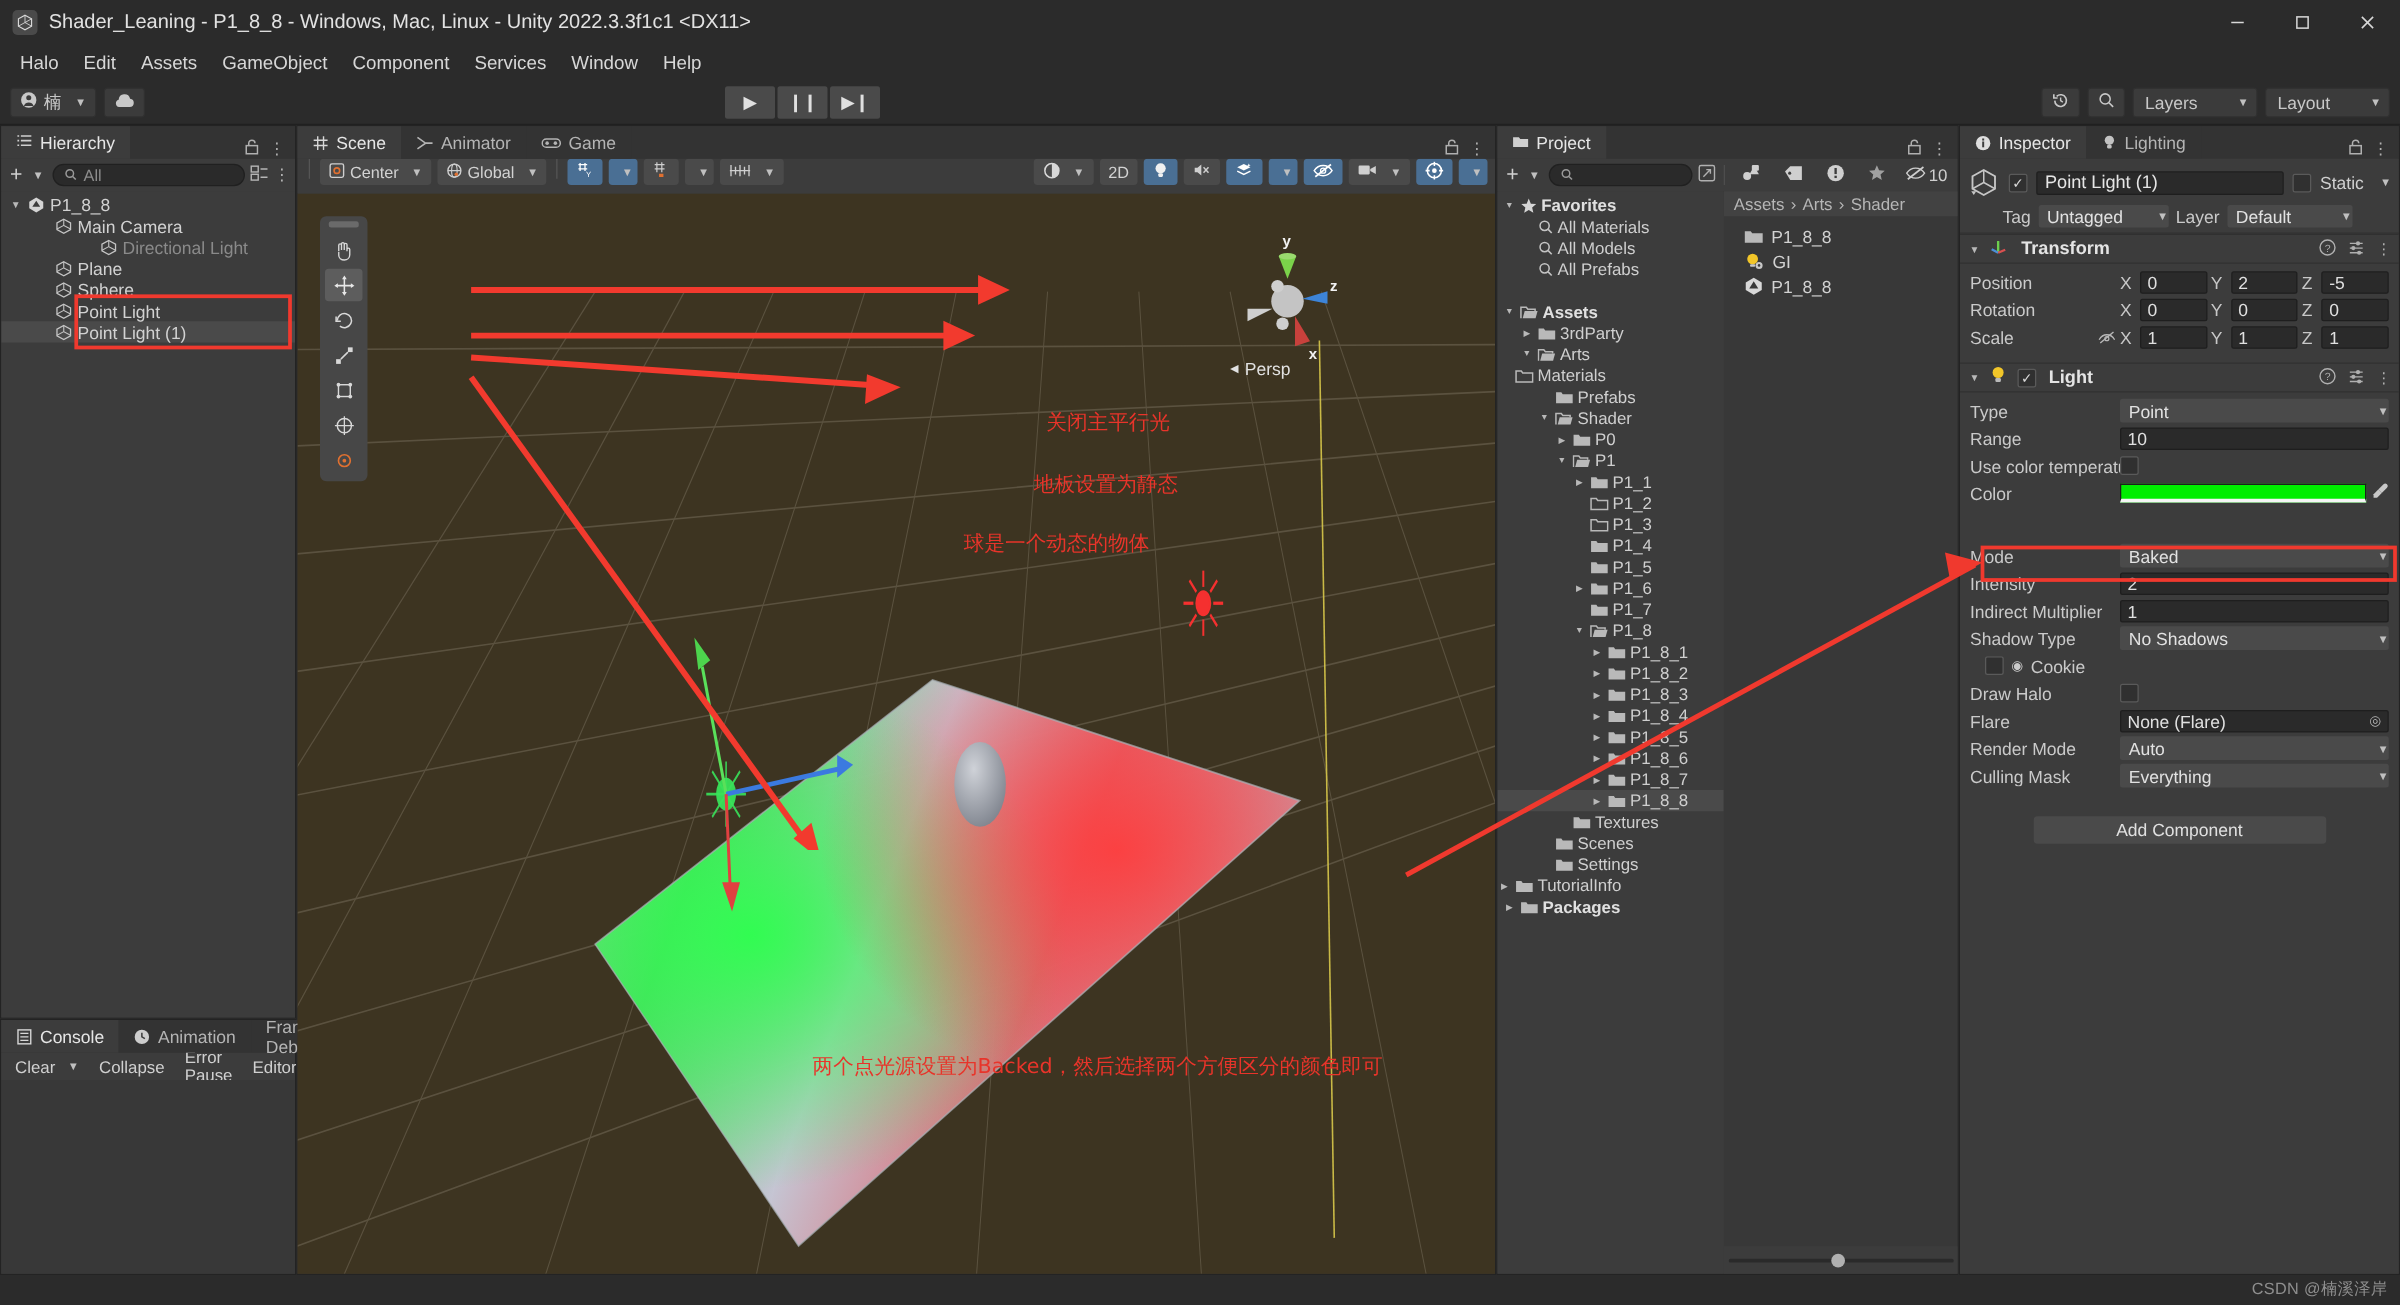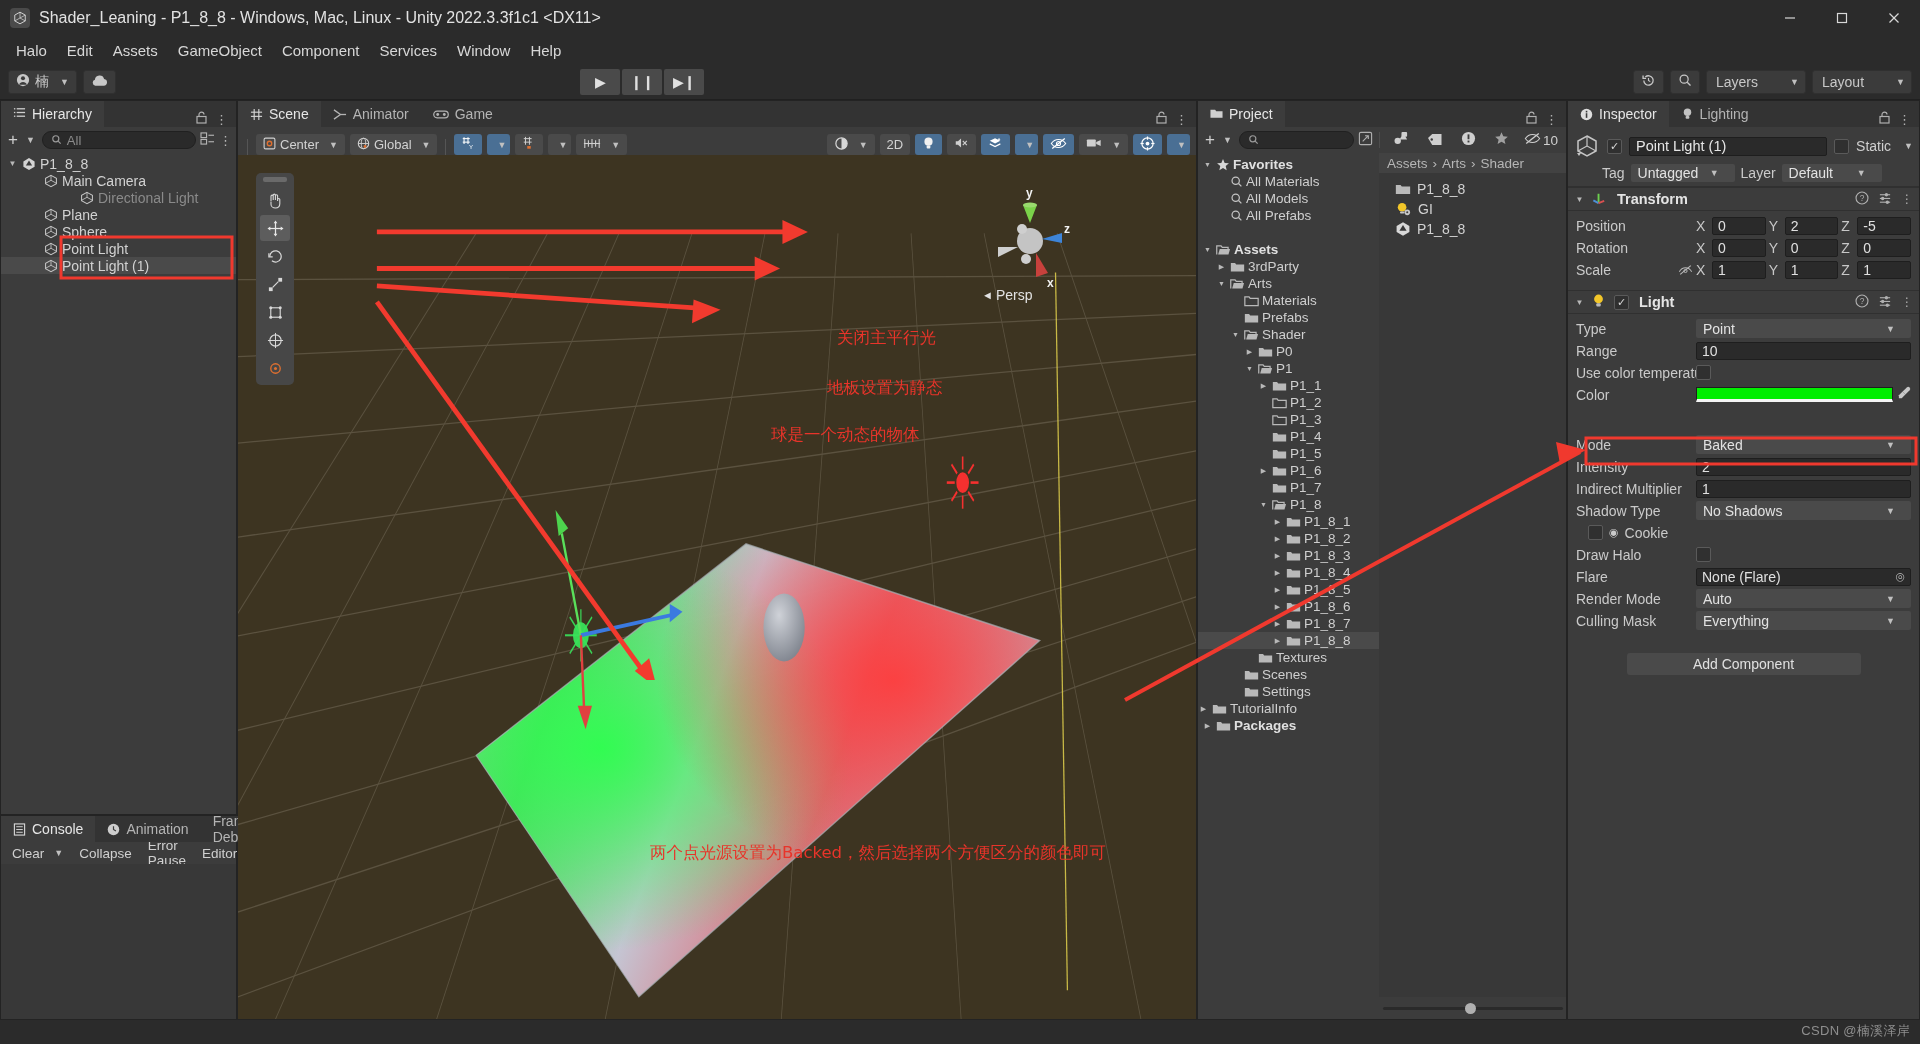--- a/index.html
+++ b/index.html
@@ -59,21 +59,21 @@
   .searchbox { flex:1; height:18px; background:#2a2a2a; border:1px solid #202020; border-radius:9px;
       display:flex; align-items:center; padding:0 8px; gap:5px; color:#8c8c8c; font-size:13px; }
   .hier-body { flex:1; background:#3c3c3c; overflow:hidden; padding-top:2px; position:relative; }
   .hrow { height:17px; display:flex; align-items:center; font-size:14px; color:#d2d2d2; padding-left:6px; gap:4px; white-space:nowrap; }
   .hrow.sel { background:#4a4a4a; }
   .hrow.dim { color:#8a8a8a; }
   .tri { width:11px; font-size:8px; color:#b8b8b8; text-align:center; }
   .cubeic { width:14px; height:14px; }
 
   
-  .scene-toolbar { height:28px; background:#3c3c3c; display:flex; align-items:flex-end; gap:5px; padding:0 6px; flex:0 0 28px; }
+  .scene-toolbar { height:28px; background:#3c3c3c; display:flex; align-items:flex-start; gap:5px; padding:0 6px; flex:0 0 28px; }
   .stb { height:21px; background:#4a4a4a; border-radius:3px; display:flex; align-items:center;
       gap:4px; padding:0 7px; color:#d2d2d2; font-size:13px; }
   .stb.blue { background:#4a6f94; }
   .sep { width:1px; height:16px; background:#555; margin:0 3px; }
   .scene-view { flex:1; position:relative; overflow:hidden; background:#3f3523; }
 
   
   .proj-toolbar { height:26px; background:#3c3c3c; display:flex; align-items:center; gap:4px; padding:0 4px; flex:0 0 26px; }
   .proj-split { flex:1; display:flex; min-height:0; }
   .proj-tree { width:181px; background:#3c3c3c; overflow:hidden; padding-top:3px; position:relative; }
@@ -95,21 +95,21 @@
   .insp-row1 { display:flex; align-items:center; gap:7px; }
   .goicon { width:26px; height:26px; position:relative; }
   .cb { width:15px; height:15px; background:#303030; border:1px solid #5a5a5a; border-radius:2px;
       display:flex; align-items:center; justify-content:center; font-size:11px; color:#d8d8d8; flex:0 0 15px; }
   .nameField { flex:1; height:19px; background:#2a2a2a; border:1px solid #1e1e1e; border-radius:2px;
       display:flex; align-items:center; padding:0 6px; font-size:14.5px; color:#e6e6e6; }
   .statictxt { font-size:14px; color:#cfcfcf; }
   .insp-row2 { display:flex; align-items:center; gap:6px; margin-top:5px; padding-left:28px; }
   .lbl { font-size:14px; color:#cacaca; }
   .ddl { height:18px; background:#4a4a4a; border-radius:2px; display:flex; align-items:center;
-     justify-content:space-between; padding:0 16px 0 7px; font-size:14px; color:#e2e2e2; }
+     justify-content:space-between; padding:0 0 0 7px; font-size:14px; color:#e2e2e2; }
   .comp-head { height:24px; background:#3c3c3c; display:flex; align-items:center; gap:6px;
      padding:0 6px; border-bottom:1px solid #303030; border-top:1px solid #303030; }
   .comp-title { font-weight:bold; font-size:14.5px; color:#e4e4e4; margin-left:4px;}
   .comp-icons { margin-left:auto; display:flex; align-items:center; gap:9px; color:#b0b0b0; font-size:12px; }
   .comp-body { padding:5px 8px 7px 8px; display:flex; flex-direction:column; gap:3px; }
   .frow { display:flex; align-items:center; height:19px; font-size:14px; }
   .fname { width:120px; color:#cacaca; flex:0 0 120px; overflow:hidden; white-space:nowrap; }
   .fld { background:#2a2a2a; border:1px solid #1e1e1e; border-radius:2px; height:18px;
       display:flex; align-items:center; padding:0 5px; color:#e0e0e0; font-size:14px; }
   .axis { width:13px; color:#c8c8c8; text-align:left; flex:0 0 13px; font-size:14px;}
@@ -975,21 +975,21 @@
               <div class="prow" style="padding-left: 18px;">
                 <span class="tri" style="font-size: 7px;">▼</span>
                 <span style="display: flex; align-items: center;">
                   <svg width="15" height="12" viewBox="0 0 16 12">
                     <path d="M0.8 10.8V1.6h4.6L6.7 3.2h6.2v1.6" fill="none" stroke="#b9b9b9" stroke-width="1.3"></path>
                     <path d="M2.3 10.8 4 4.8h11l-1.7 6z" fill="#b9b9b9"></path>
                   </svg>
                 </span>
                 <span>Arts</span>
               </div>
-              <div class="prow" style="padding-left: 32px; text-align: right;">
+              <div class="prow" style=" text-align: right;">
                 <span class="tri" style="font-size: 7px;"></span>
                 <span style="display: flex; align-items: center;">
                   <svg width="15" height="12" viewBox="0 0 16 12">
                     <path d="M0.9 10.9V1.6h4.5L6.6 3.2h8.5v7.7z" fill="none" stroke="#b9b9b9" stroke-width="1.3"></path>
                   </svg>
                 </span>
                 <span>Materials</span>
               </div>
               <div class="prow" style="padding-left: 32px;">
                 <span class="tri" style="font-size: 7px;"></span>

